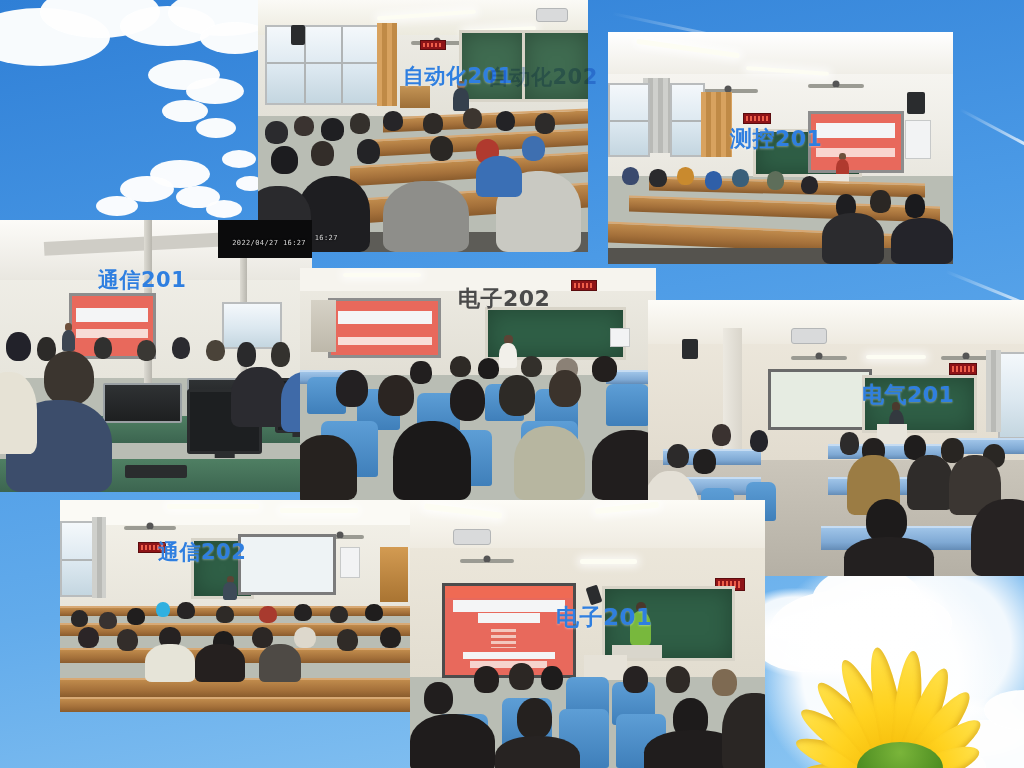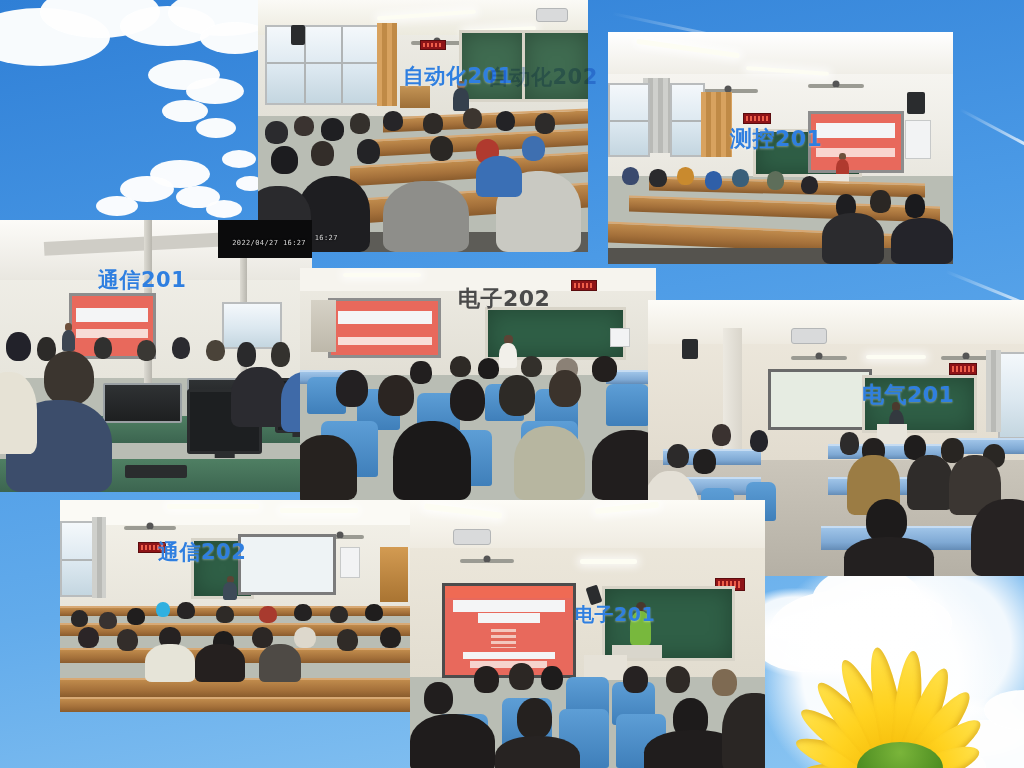--- a/index.html
+++ b/index.html
@@ -581,15 +581,15 @@
       <div class="head" style="left:85%;top:63%;width:7%;height:10%;background:#7e6a52;"></div>
       <div class="head" style="left:4%;top:68%;width:8%;height:12%;background:#211e1e;"></div>
       <div class="head" style="left:30%;top:74%;width:10%;height:15%;background:#25211f;"></div>
       <div class="head" style="left:74%;top:74%;width:10%;height:15%;background:#1d1b1b;"></div>
       <div class="shoulder" style="left:0%;top:80%;width:24%;height:22%;background:#1f1c1c;"></div>
       <div class="shoulder" style="left:24%;top:88%;width:24%;height:16%;background:#272322;"></div>
       <div class="shoulder" style="left:66%;top:86%;width:28%;height:18%;background:#201d1d;"></div>
       <div class="shoulder" style="left:88%;top:72%;width:18%;height:30%;background:#2a2624;"></div>
     </div>
   </div>
-  <div class="label" style="left:575px; top:602px; font-size:19px;">电子201</div>
+  <div class="label" style="left:556px; top:602px; font-size:23px;">电子201</div>
 
 </div>
 
 </body></html>

